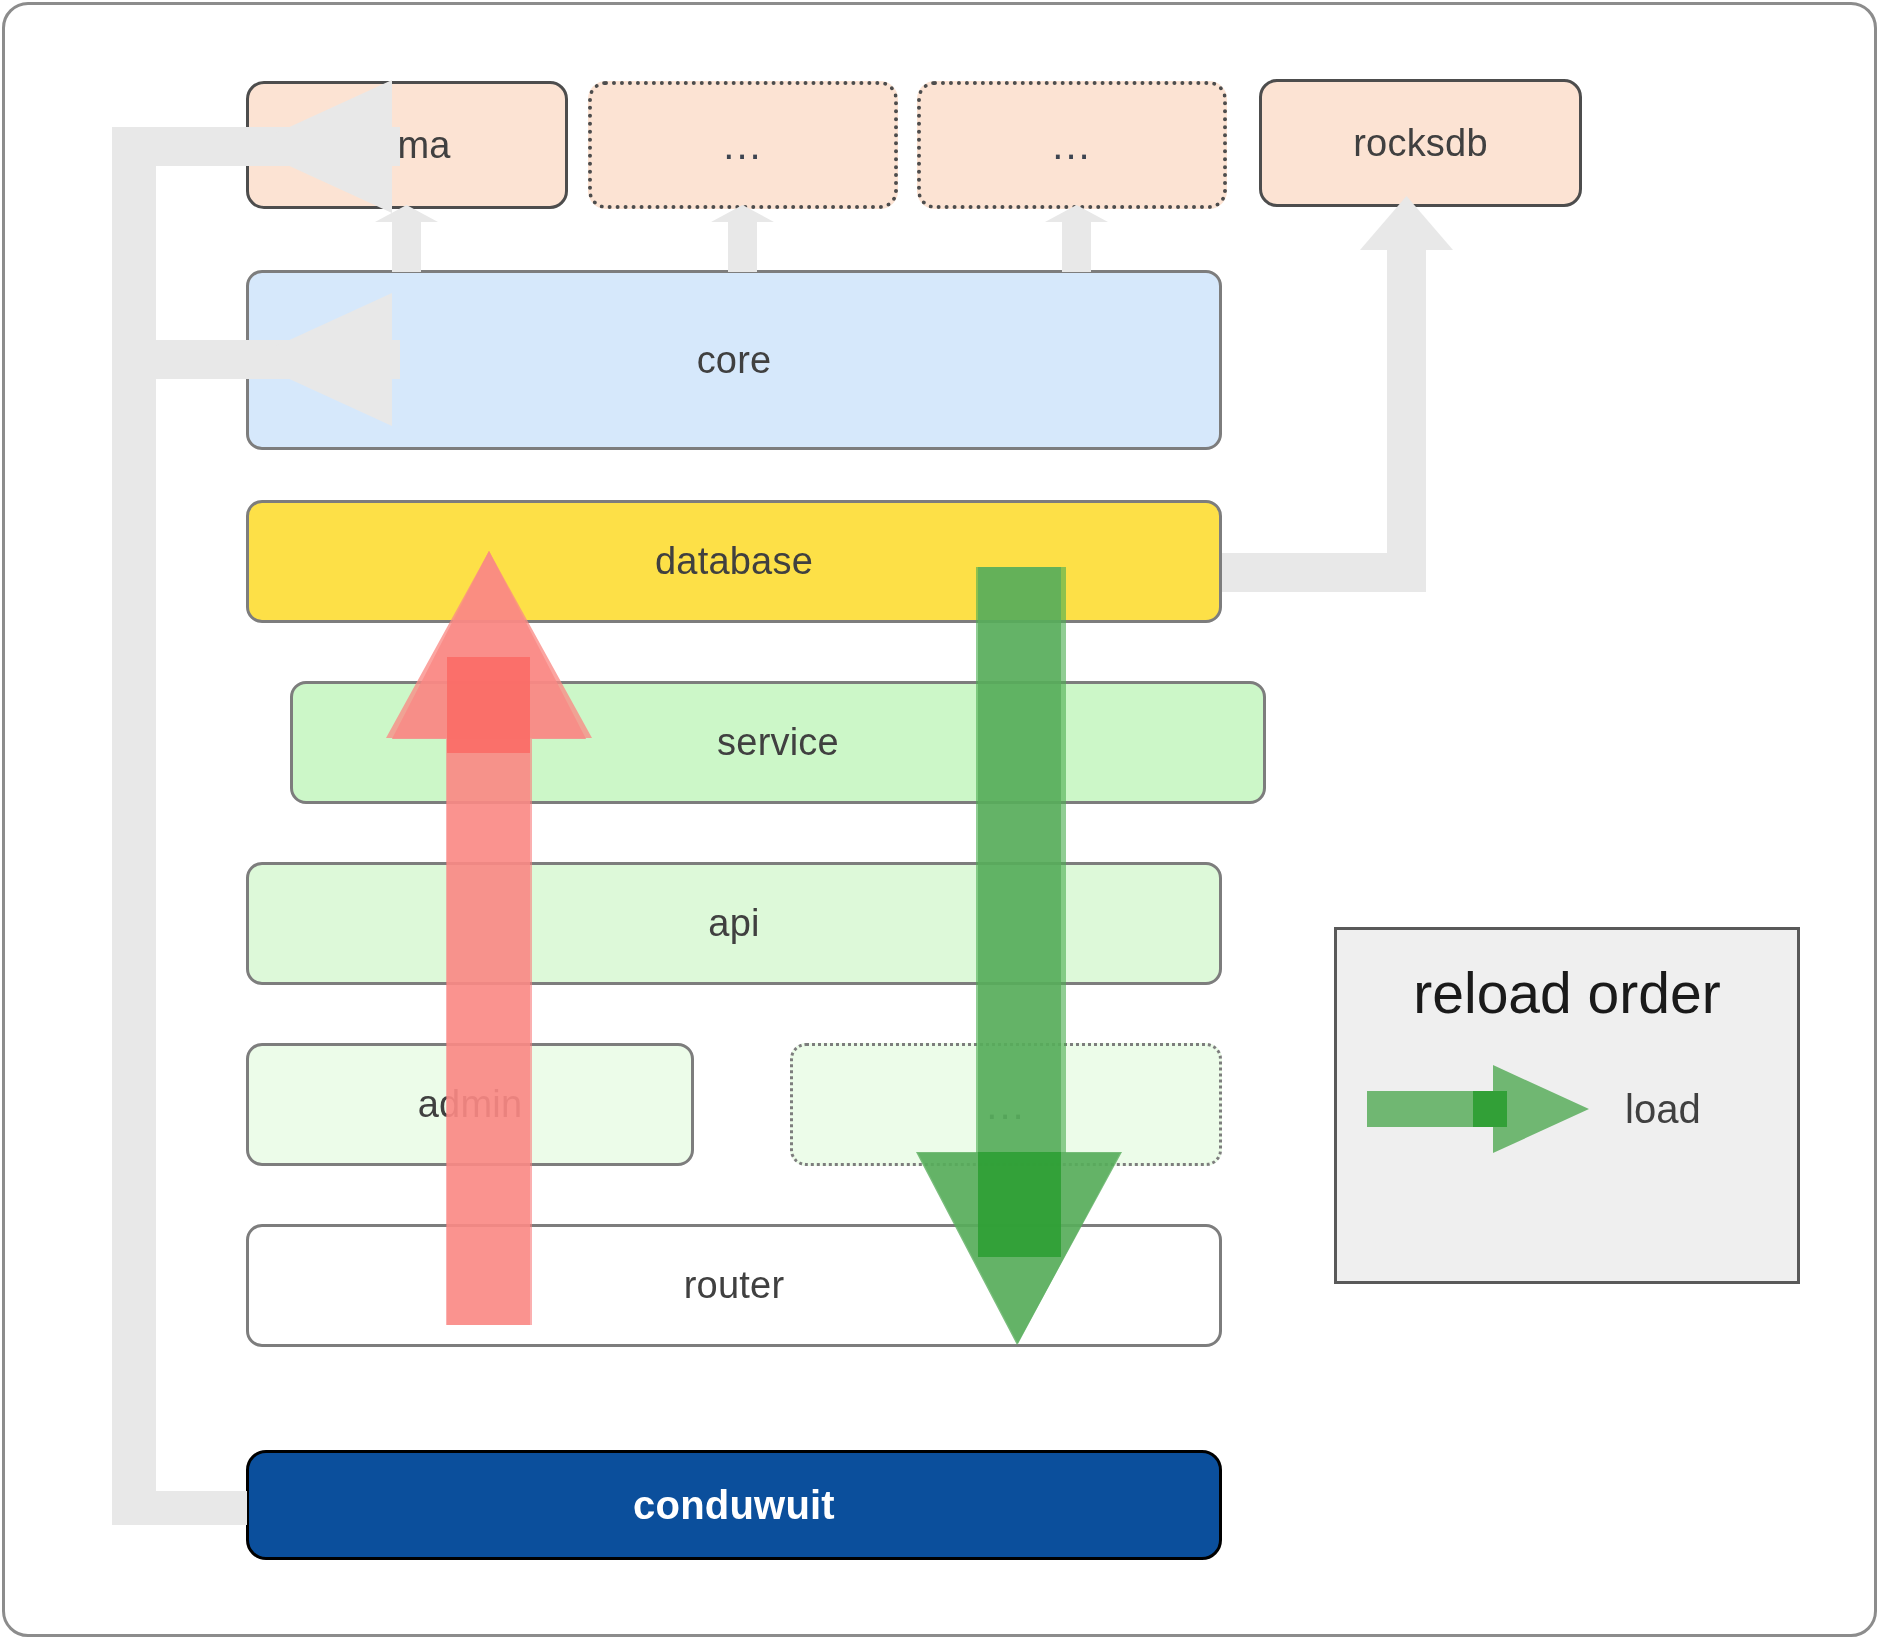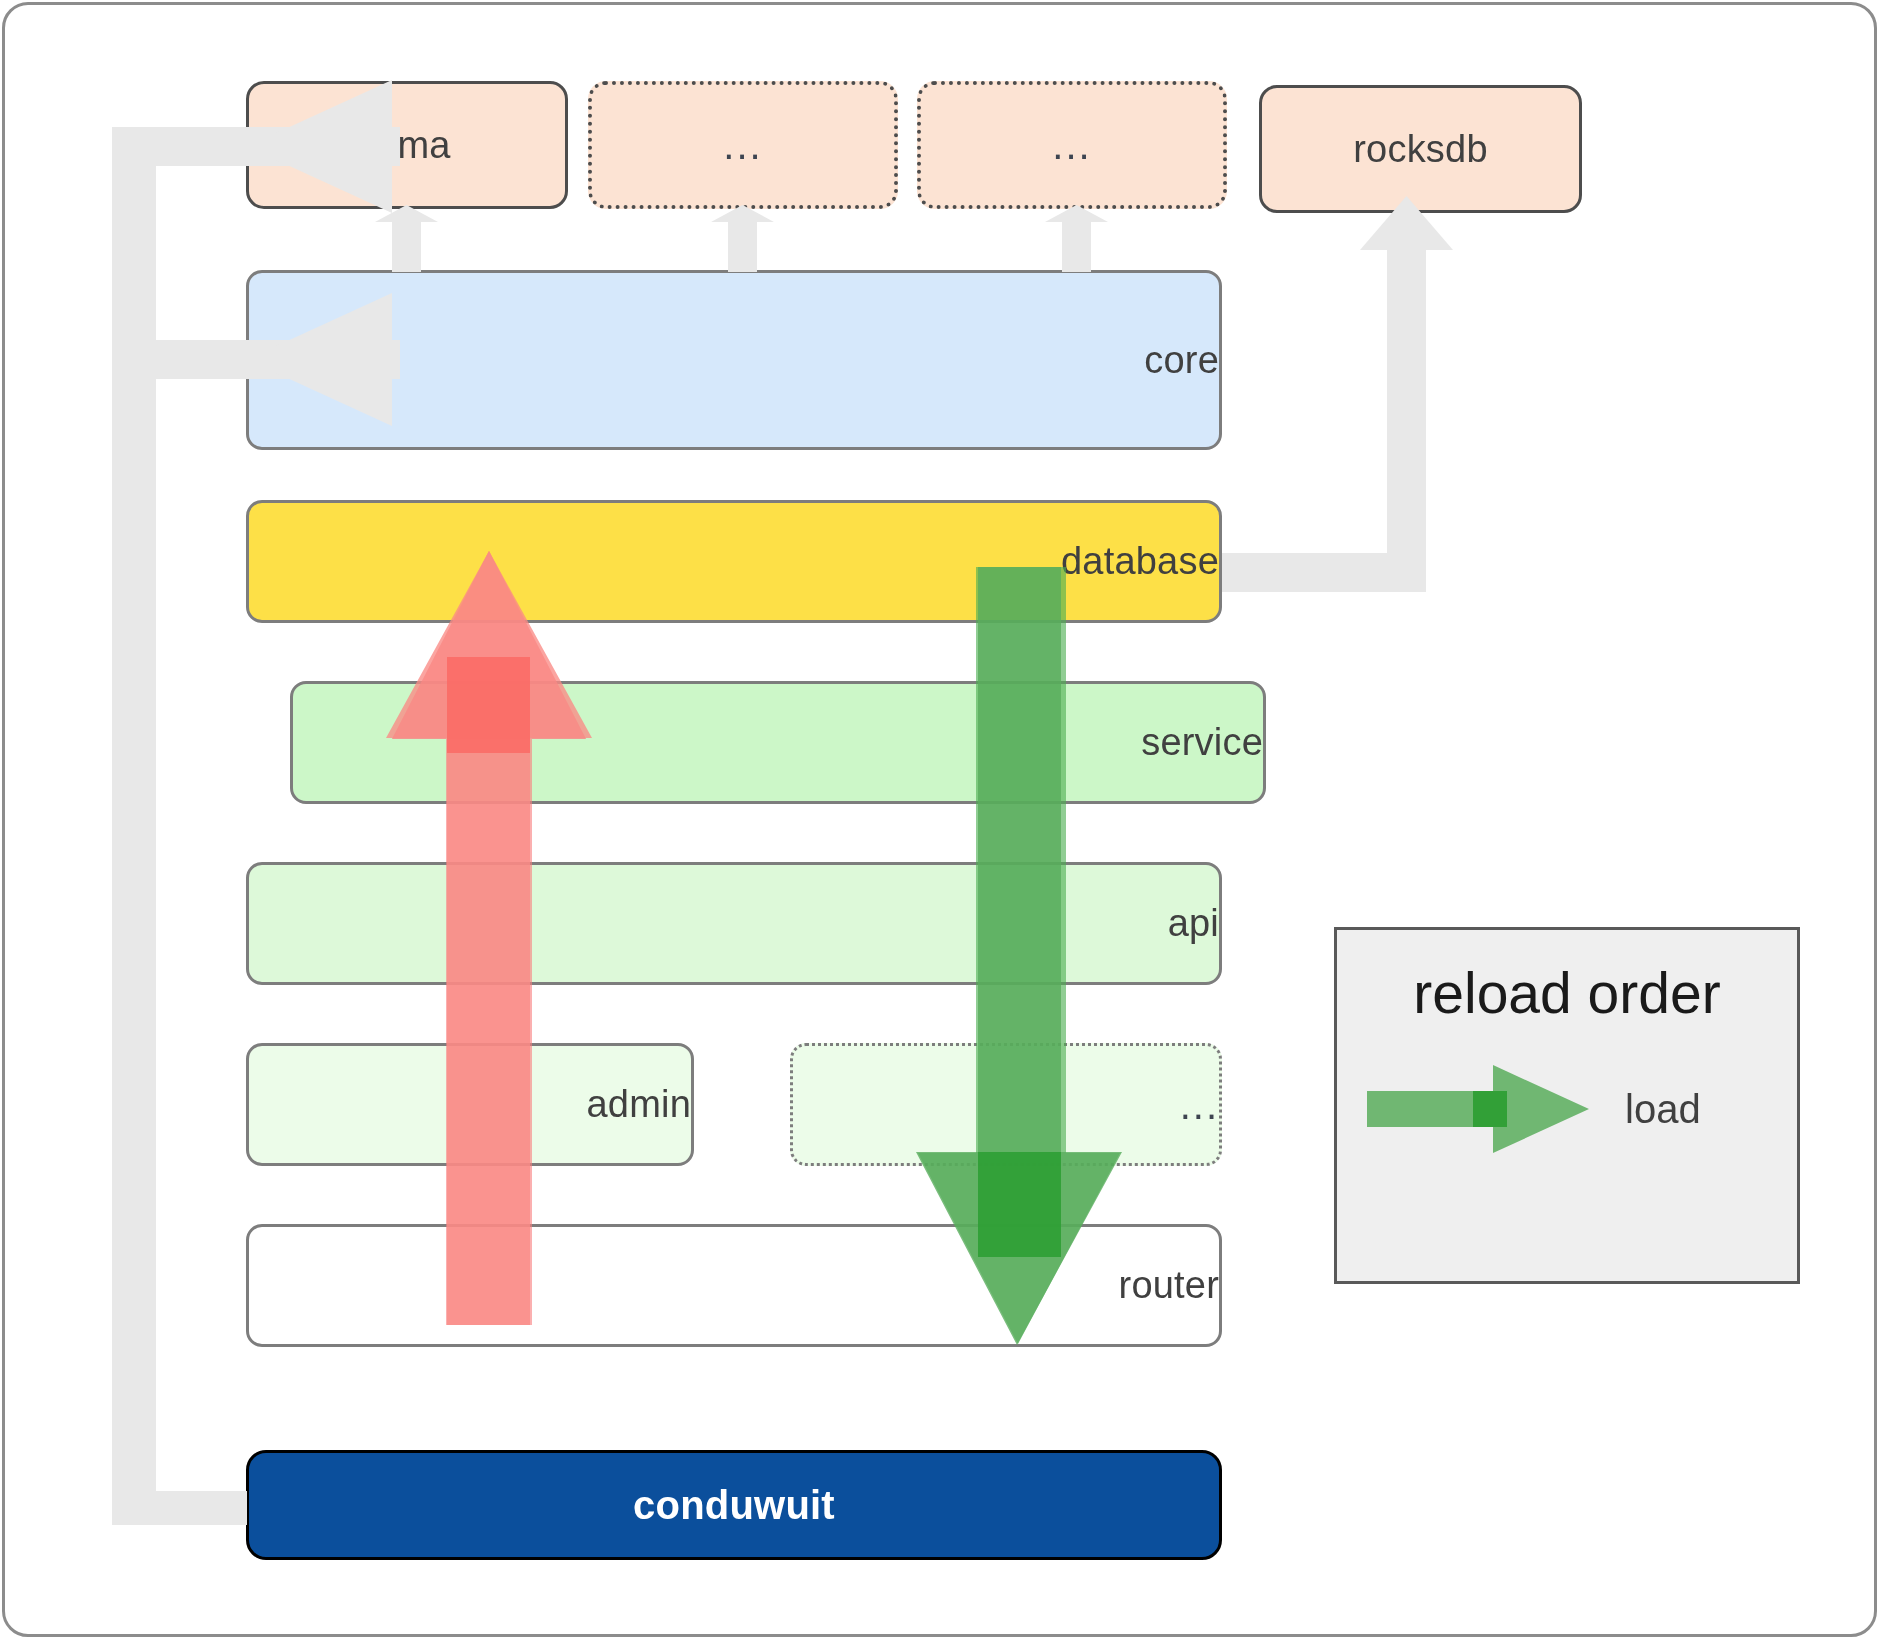--- a/index.html
+++ b/index.html
@@ -44,21 +44,21 @@
   
   .dep {
     background: #fce3d3;
     border: 3px solid #4d4d4d;
     border-radius: 18px;
     height: 128px;
   }
   .dep.dotted { border-style: dotted; border-width: 4px; }
 
   
-  .layer { border: 3px solid #7d7d7d; border-radius: 16px; justify-content: flex-end; }
+  .layer { border: 3px solid #7d7d7d; border-radius: 16px; }
   .layer.dotted { border-style: dotted; }
   .layer-core { background: #d6e8fb; }
   .layer-db   { background: #fde047; }
   .layer-svc  { background: #ccf7c8; }
   .layer-api  { background: #ddf9d9; }
   .layer-adm  { background: #ecfce9; }
   .layer-dots { background: #ecfce9; }
   .layer-rtr  { background: #ffffff; }
 
   .node-conduwuit {
@@ -173,21 +173,21 @@
   </div>
 
   <div class="node dep dotted" style="left:588px; top:81px; width:310px;">
     <span class="lbl dots-glyph">...</span>
   </div>
 
   <div class="node dep dotted" style="left:917px; top:81px; width:310px;">
     <span class="lbl dots-glyph">...</span>
   </div>
 
-  <div class="node dep" style="left:1259px; top:85px; width:323px;">
+  <div class="node dep" style="left:1259px; top:79px; width:323px;">
     <span class="lbl">rocksdb</span>
   </div>
 
   <div class="node layer layer-core" style="left:246px; top:270px; width:976px; height:180px;">
     <span class="lbl">core</span>
   </div>
 
   <div class="node layer layer-db" style="left:246px; top:500px; width:976px; height:123px;">
     <span class="lbl">database</span>
   </div>

